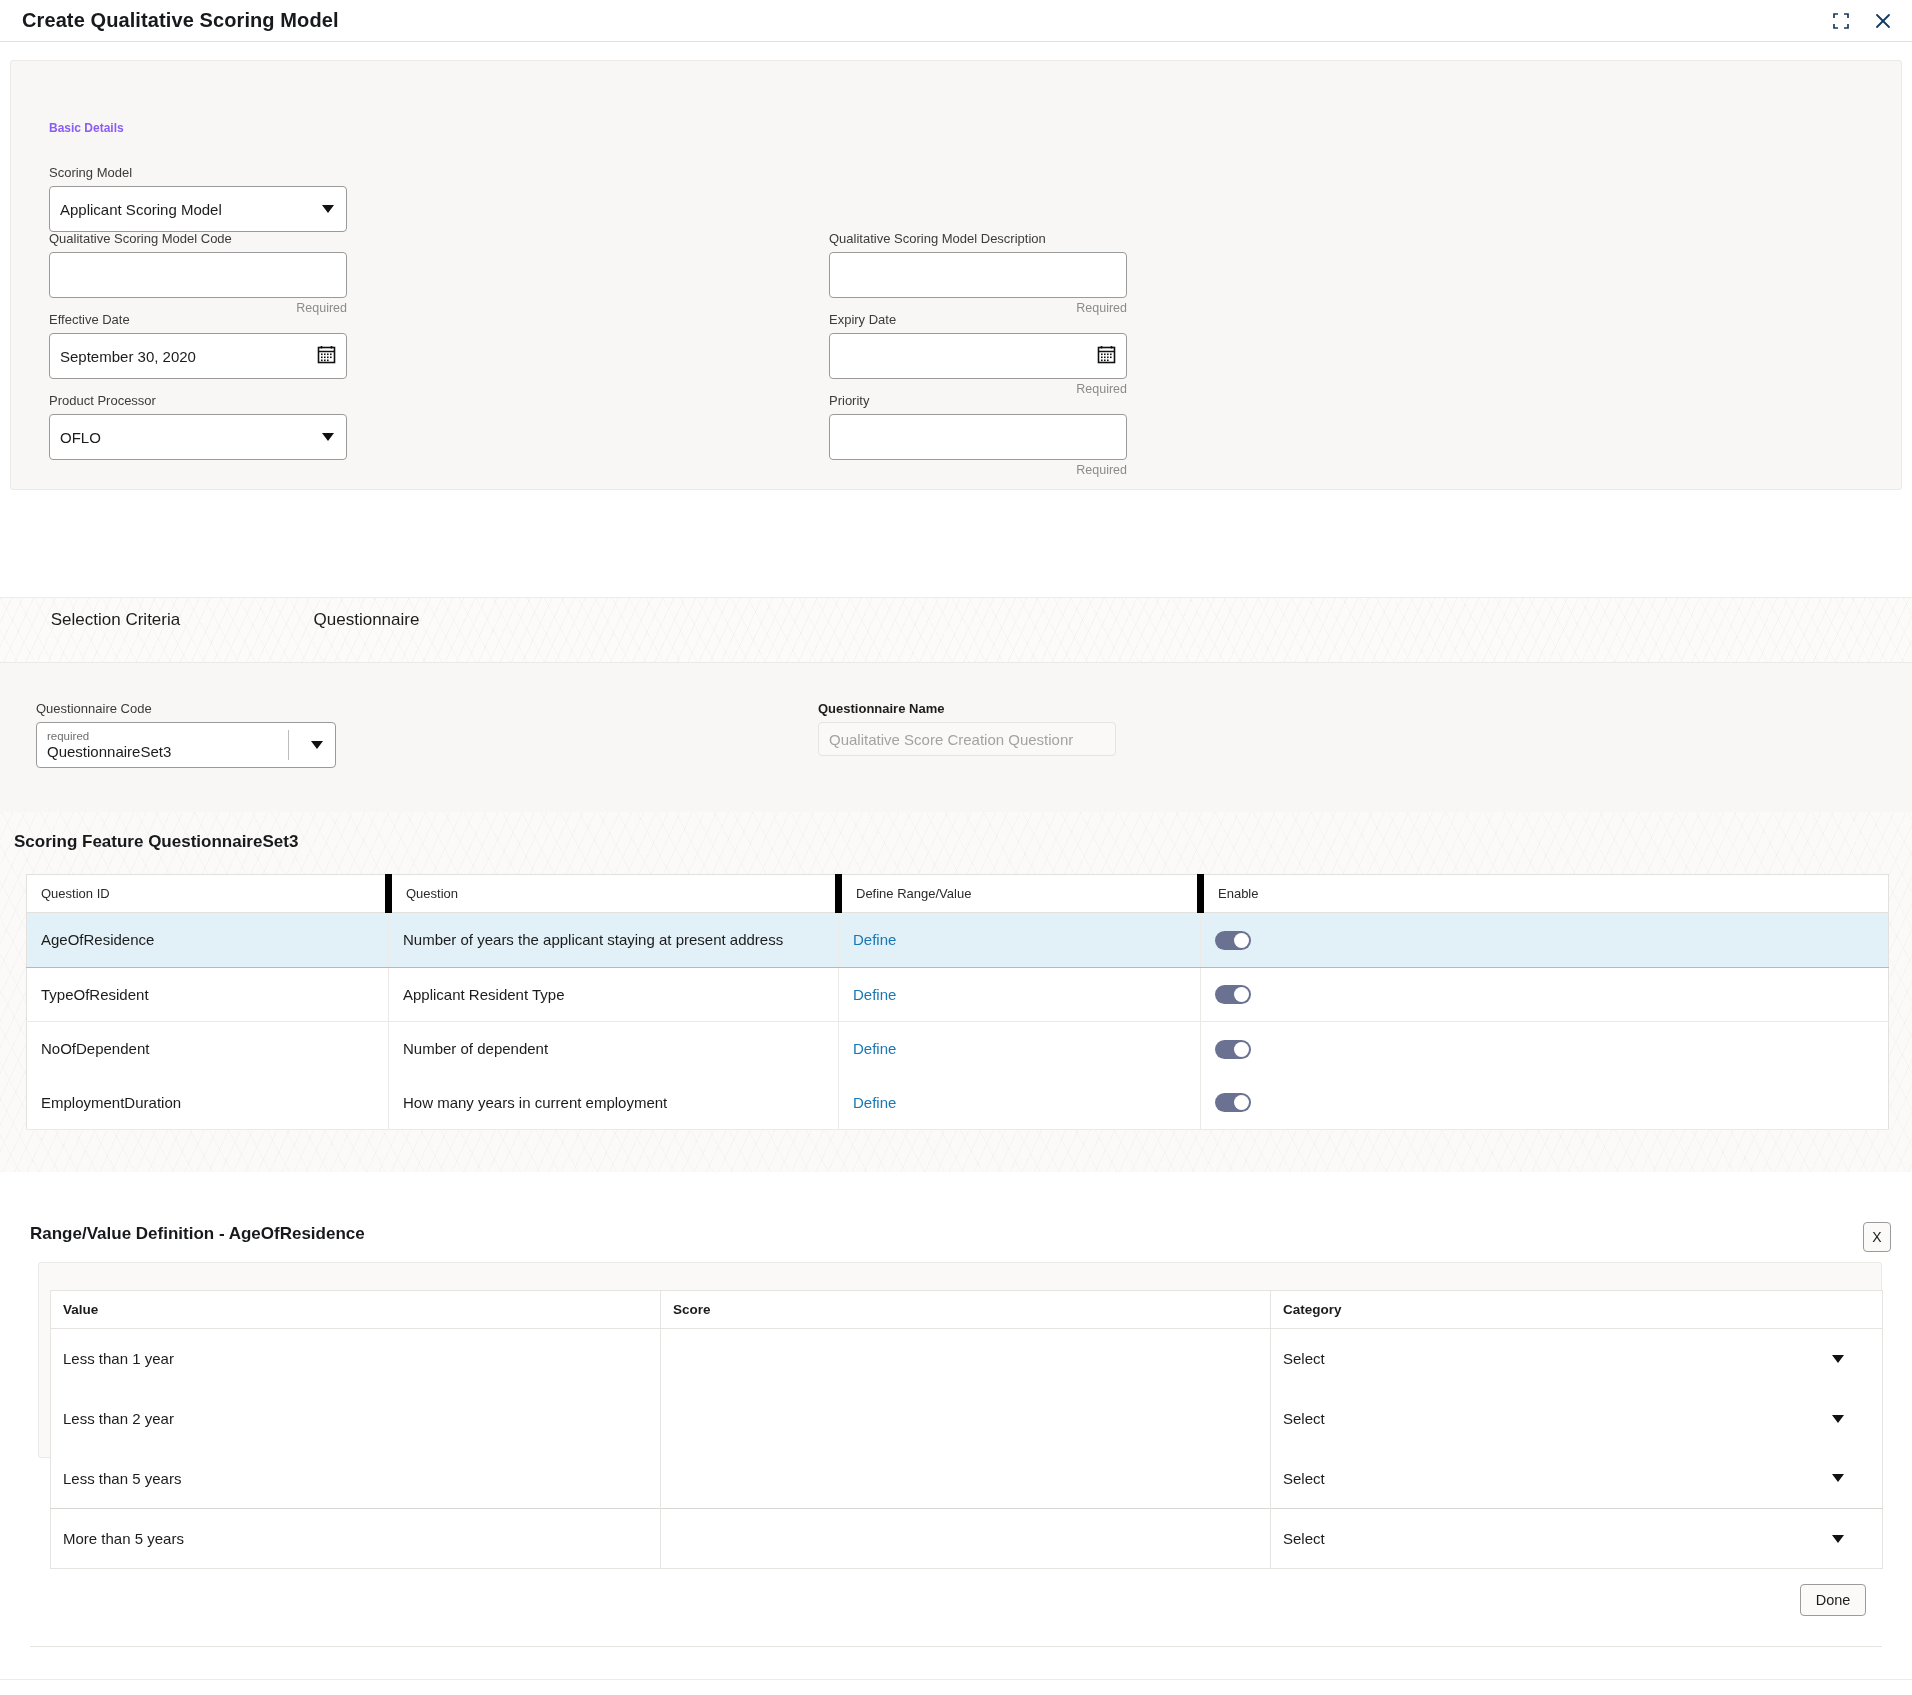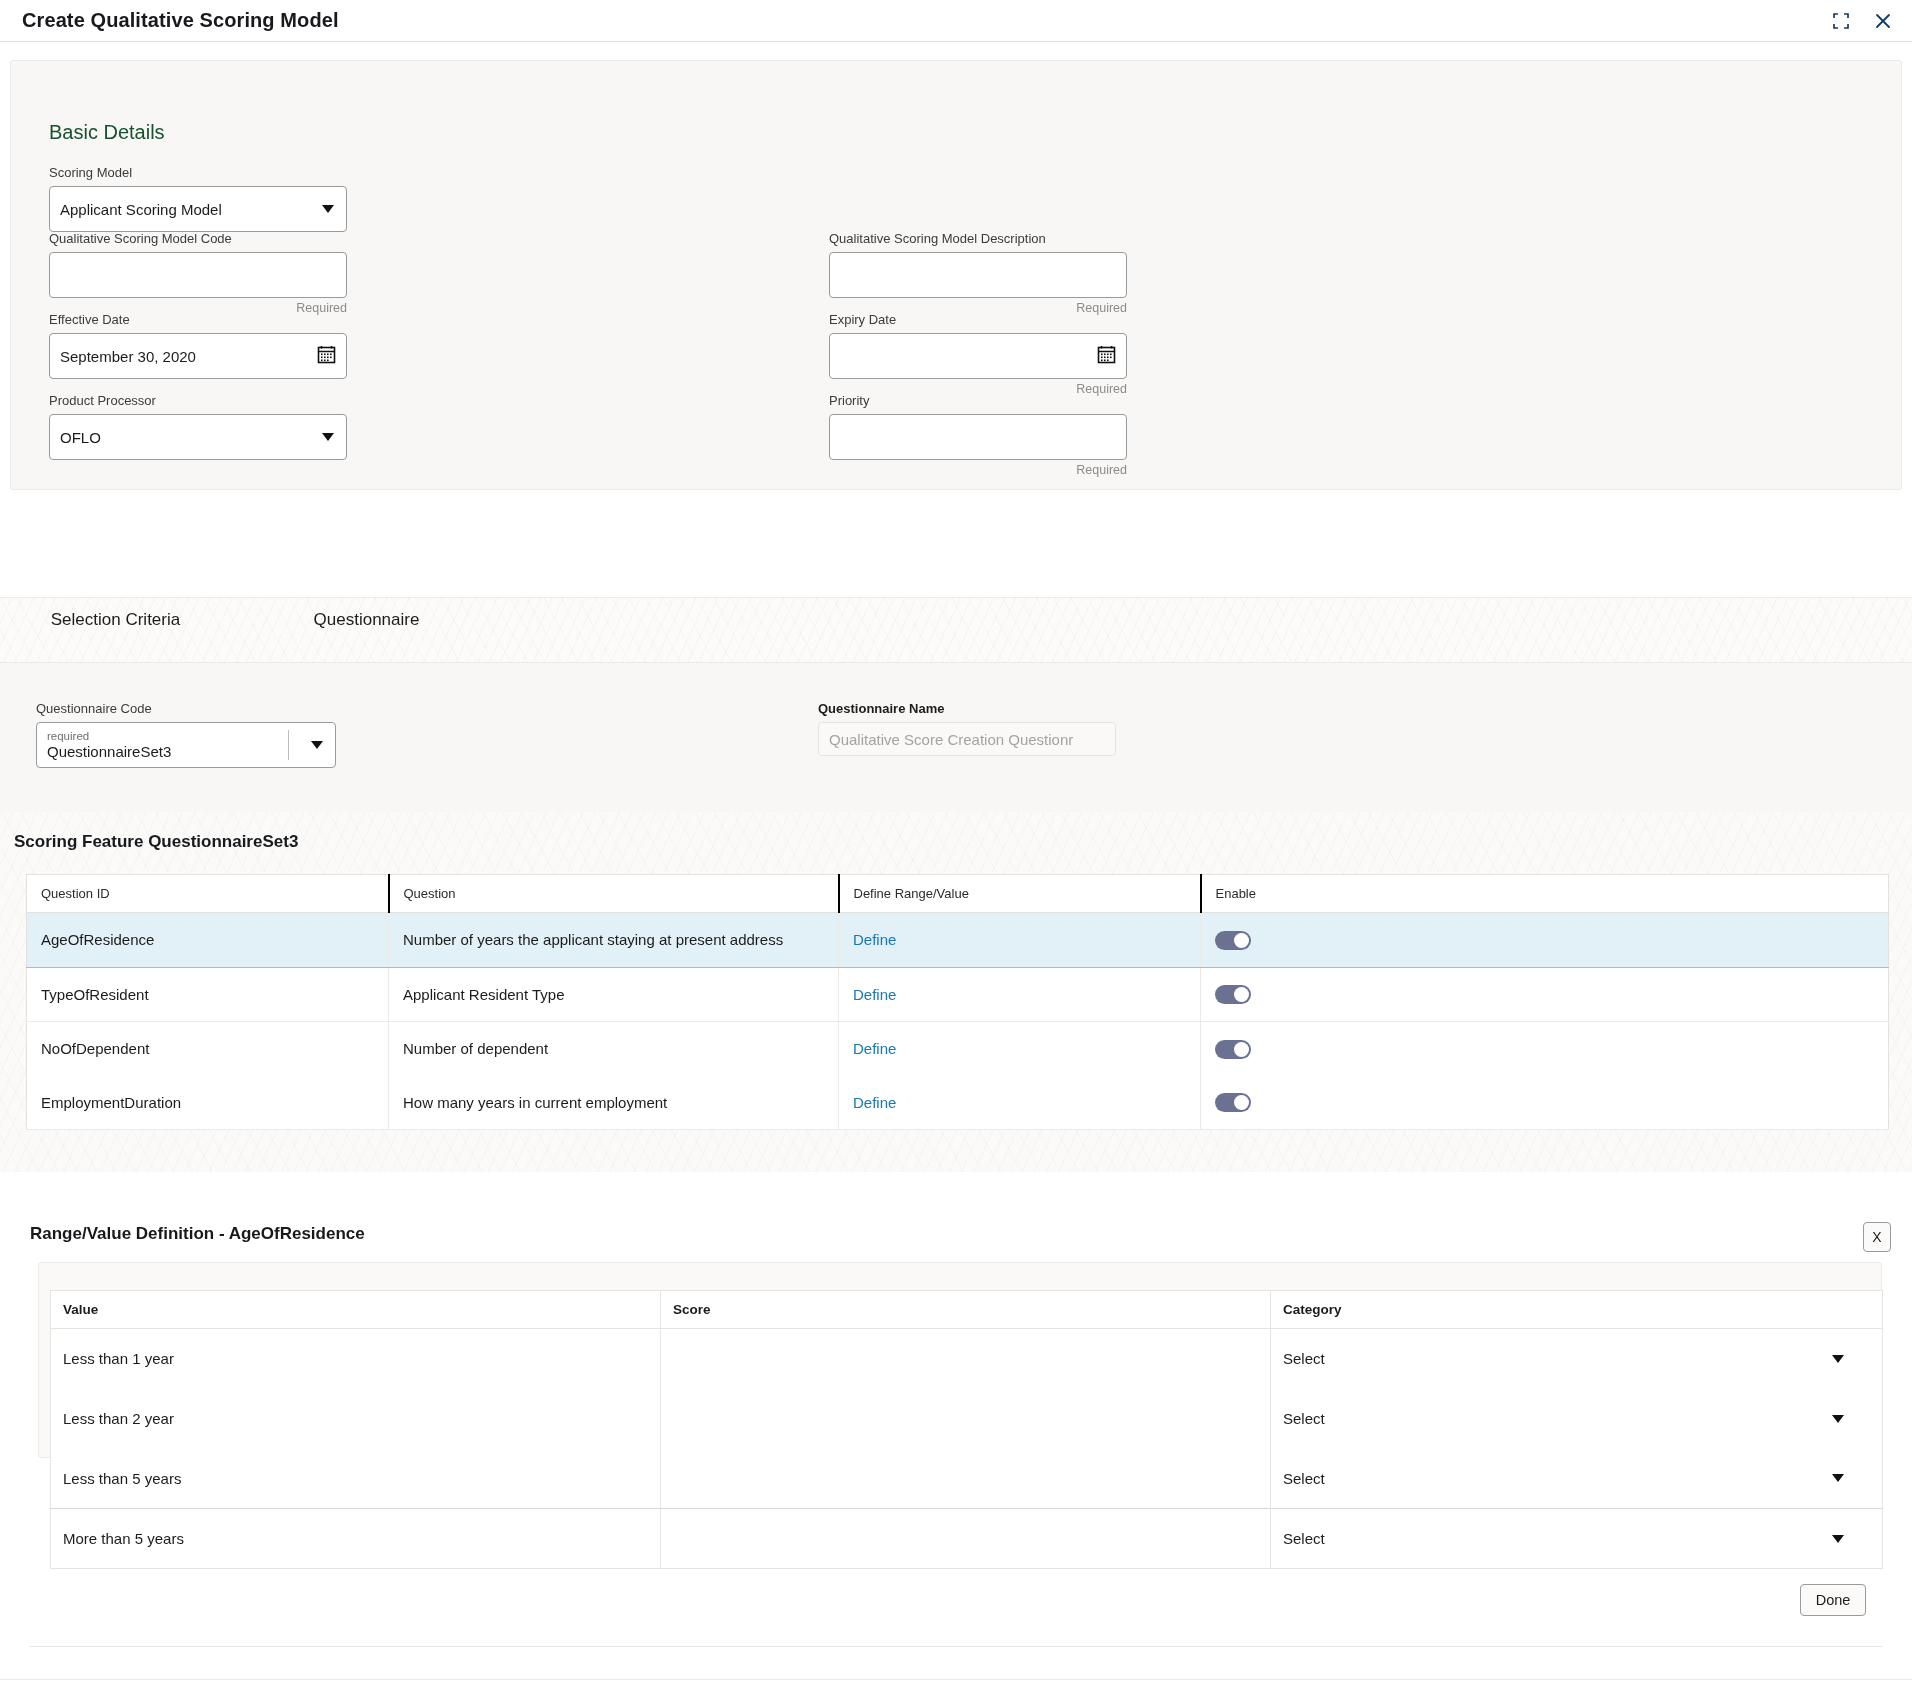--- a/index.html
+++ b/index.html
@@ -54,23 +54,23 @@
   
   .basic-card {
     position: absolute;
     left: 10px; top: 18px;
     width: 1892px; height: 430px;
     background: #f8f7f5;
     border: 1px solid #eceae7;
     border-radius: 3px;
   }
   .section-title {
-    font-size: 20px;
-    font-weight: normal;
-    color: #14532d;
+    font-size: 12px;
+    font-weight: bold;
+    color: #8b5cf6;
   }
   .field-label {
     font-size: 13px;
     color: #3b3b3b;
     margin-bottom: 6px;
   }
   .req-note {
     font-size: 12.5px;
     color: #8b8b8b;
     text-align: right;
@@ -194,21 +194,21 @@
     border-collapse: collapse;
     table-layout: fixed;
   }
   .feat-table th {
     text-align: left;
     font-size: 13px;
     font-weight: normal;
     color: #2b2b2b;
     padding: 11px 14px;
     border-bottom: 1px solid #e3e1de;
-    border-right: 2px solid #000000;
+    border-right: 7px solid #000000;
     background: #ffffff;
   }
   .feat-table td {
     font-size: 15px;
     color: #1c1c1c;
     padding: 17px 14px;
     border-bottom: 1px solid #eceae7;
     border-right: 1px solid #eceae7;
     height: 49px;
   }

